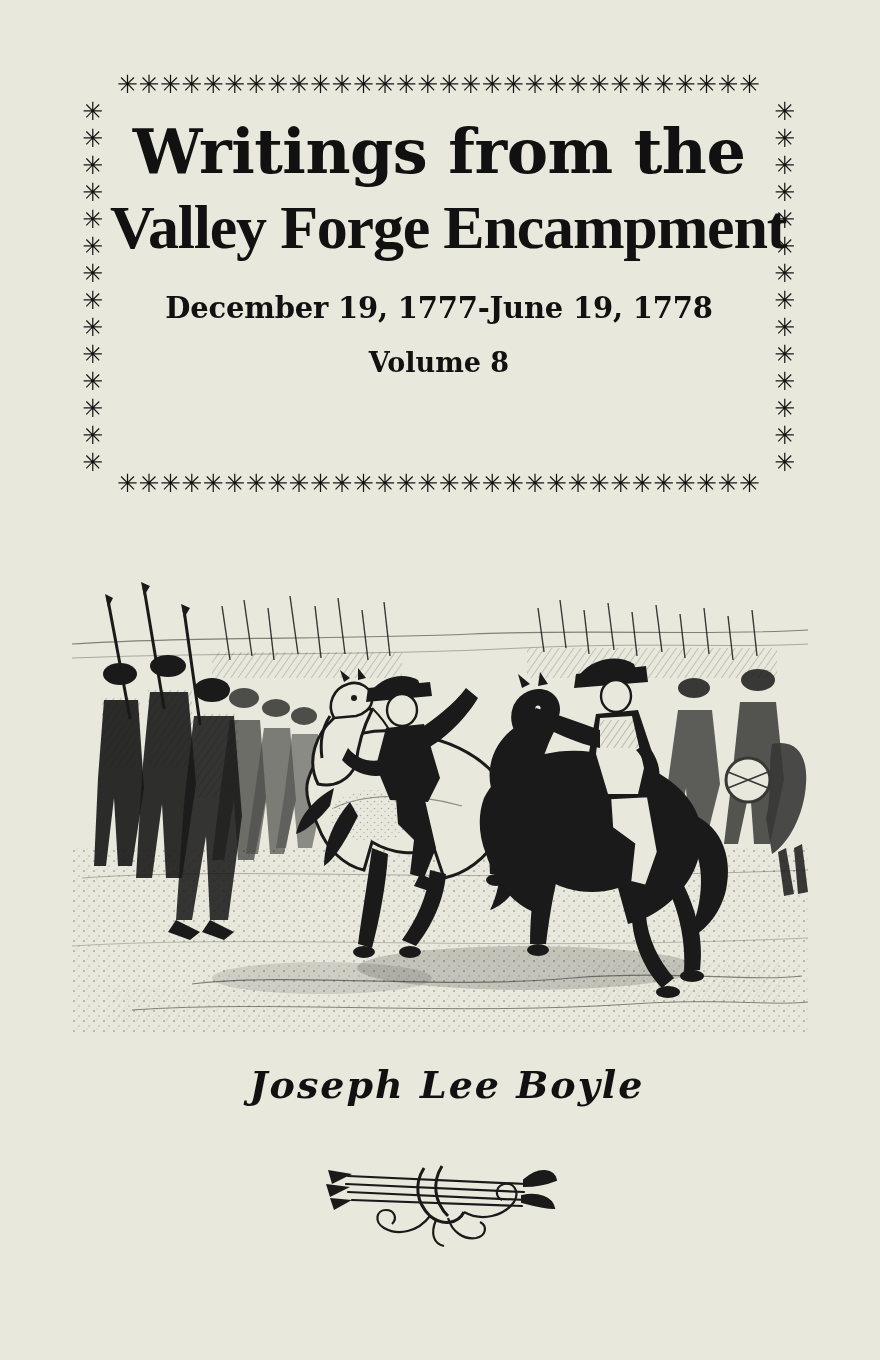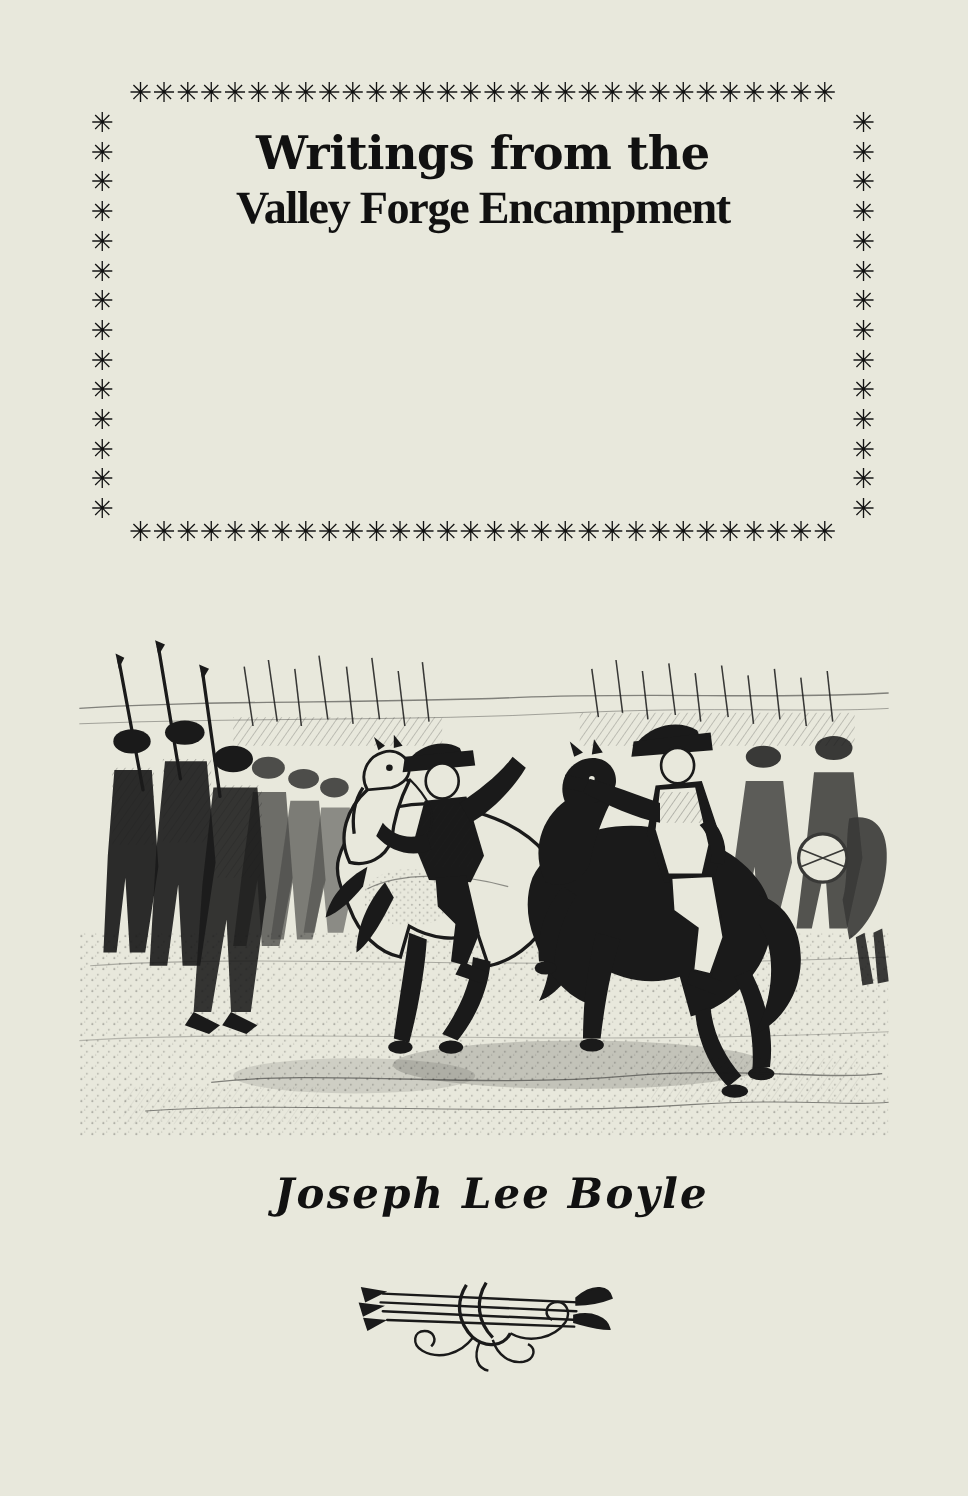--- a/index.html
+++ b/index.html
@@ -73,21 +73,21 @@
     display: flex;
     flex-direction: column;
     justify-content: flex-start;
     padding-top: 12px;
     box-sizing: border-box;
   }
 
   .main-title {
     font-family: "DejaVu Serif", "Liberation Serif", serif;
     font-weight: bold;
-    font-size: 42px;
+    font-size: 62px;
     line-height: 1.22;
     letter-spacing: -0.5px;
     color: #111;
     margin: 0;
   }
   .main-title .ln {
     display: block;
     white-space: nowrap;
   }
   .ln2 { letter-spacing: -1.2px; font-family: Liberation Serif, serif; }
@@ -192,20 +192,22 @@
       </div>
     </div>
 
     <div class="orn-row orn-bottom">✳✳✳✳✳✳✳✳✳✳✳✳✳✳✳✳✳✳✳✳✳✳✳✳✳✳✳✳✳✳</div>
 
     <div class="title-inner">
       <h1 class="main-title">
         <span class="ln ln1">Writings from the</span>
         <span class="ln ln2">Valley Forge Encampment</span>
       </h1>
+      <div class="subtitle">December 19, 1777-June 19, 1778</div>
+      <div class="volume">Volume 8</div>
     </div>
   </div>
 
   <div class="illustration">
     <svg viewBox="0 0 736 485" xmlns="http://www.w3.org/2000/svg" aria-hidden="true">
       <defs>
         <pattern id="hatch" width="6" height="6" patternUnits="userSpaceOnUse" patternTransform="rotate(35)">
           <line x1="0" y1="0" x2="0" y2="6" stroke="#1a1a1a" stroke-width="1" opacity="0.45"></line>
         </pattern>
         <pattern id="stipple" width="7" height="7" patternUnits="userSpaceOnUse">

